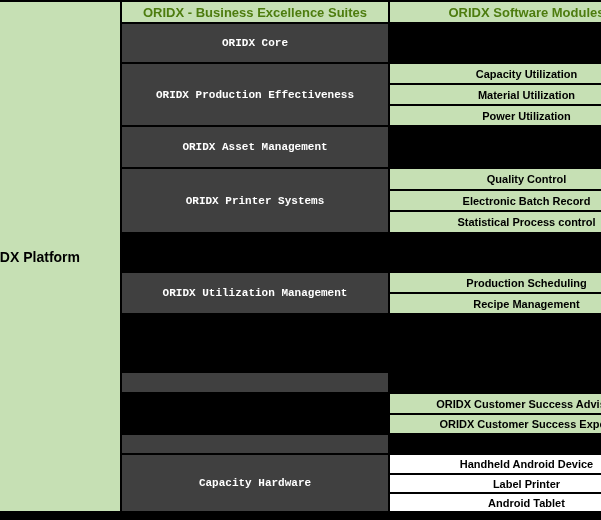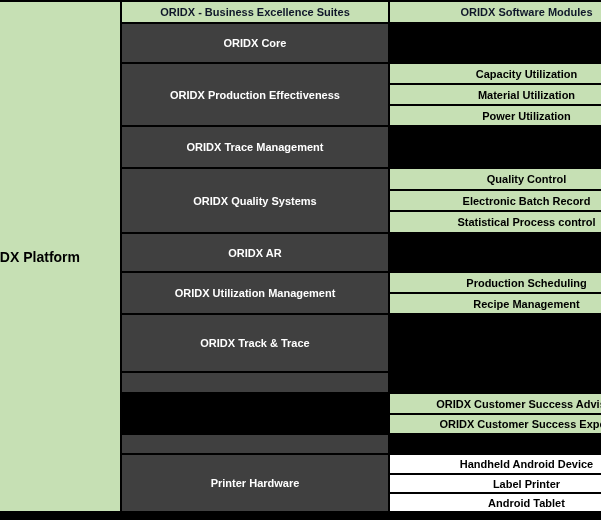--- a/index.html
+++ b/index.html
@@ -24,22 +24,22 @@
     display: flex;
     align-items: center;
     justify-content: center;
     white-space: nowrap;
     overflow: visible;
   }
   .green  { background: #c6e0b4; }
   .dark   { background: #404040; }
   .blk    { background: #000000; }
   .white  { background: #ffffff; }
-  .hdr    { font-weight: bold; font-size: 11px; color: #0f172a; }
-  .suite  { font-weight: bold; font-size: 11px; color: #ffffff; }
+  .hdr    { font-weight: bold; font-size: 13px; color: #4d7c0f; }
+  .suite  { font-weight: bold; font-size: 11px; color: #ffffff; font-family: Liberation Mono, monospace; }
   .module { font-weight: bold; font-size: 11px; color: #000000; }
   .plat   { font-weight: bold; font-size: 14px; color: #000000; }
 </style>
 </head>
 <body>
 
 <div class="grid">
 
   <div class="cell green plat" style="grid-area:1/1/21/2">ORIDX Platform</div>
 
@@ -47,43 +47,41 @@
   <div class="cell green hdr" style="grid-area:1/3/2/4">ORIDX Software Modules</div>
 
   <div class="cell dark suite" style="grid-area:2/2/3/3">ORIDX Core</div>
   <div class="cell blk" style="grid-area:2/3/3/4"></div>
 
   <div class="cell dark suite" style="grid-area:3/2/6/3">ORIDX Production Effectiveness</div>
   <div class="cell green module" style="grid-area:3/3/4/4">Capacity Utilization</div>
   <div class="cell green module" style="grid-area:4/3/5/4">Material Utilization</div>
   <div class="cell green module" style="grid-area:5/3/6/4">Power Utilization</div>
 
-  <div class="cell dark suite" style="grid-area:6/2/7/3">ORIDX Trace Management</div>
+  <div class="cell dark suite" style="grid-area:6/2/7/3">ORIDX Asset Management</div>
   <div class="cell blk" style="grid-area:6/3/7/4"></div>
 
-  <div class="cell dark suite" style="grid-area:7/2/10/3">ORIDX Quality Systems</div>
+  <div class="cell dark suite" style="grid-area:7/2/10/3">ORIDX Printer Systems</div>
   <div class="cell green module" style="grid-area:7/3/8/4">Quality Control</div>
   <div class="cell green module" style="grid-area:8/3/9/4">Electronic Batch Record</div>
   <div class="cell green module" style="grid-area:9/3/10/4">Statistical Process control</div>
 
-  <div class="cell dark suite" style="grid-area:10/2/11/3">ORIDX AR</div>
   <div class="cell blk" style="grid-area:10/3/11/4"></div>
 
   <div class="cell dark suite" style="grid-area:11/2/13/3">ORIDX Utilization Management</div>
   <div class="cell green module" style="grid-area:11/3/12/4">Production Scheduling</div>
   <div class="cell green module" style="grid-area:12/3/13/4">Recipe Management</div>
 
-  <div class="cell dark suite" style="grid-area:13/2/14/3">ORIDX Track &amp; Trace</div>
   <div class="cell blk" style="grid-area:13/3/15/4"></div>
   <div class="cell dark" style="grid-area:14/2/15/3"></div>
 
   <div class="cell green module" style="grid-area:15/3/16/4">ORIDX Customer Success Advisor</div>
   <div class="cell green module" style="grid-area:16/3/17/4">ORIDX Customer Success Expert</div>
 
   <div class="cell dark" style="grid-area:17/2/18/3"></div>
   <div class="cell blk" style="grid-area:17/3/18/4"></div>
 
-  <div class="cell dark suite" style="grid-area:18/2/21/3">Printer Hardware</div>
+  <div class="cell dark suite" style="grid-area:18/2/21/3">Capacity Hardware</div>
   <div class="cell white module" style="grid-area:18/3/19/4">Handheld Android Device</div>
   <div class="cell white module" style="grid-area:19/3/20/4">Label Printer</div>
   <div class="cell white module" style="grid-area:20/3/21/4">Android Tablet</div>
 
 </div>
 
 </body></html>

